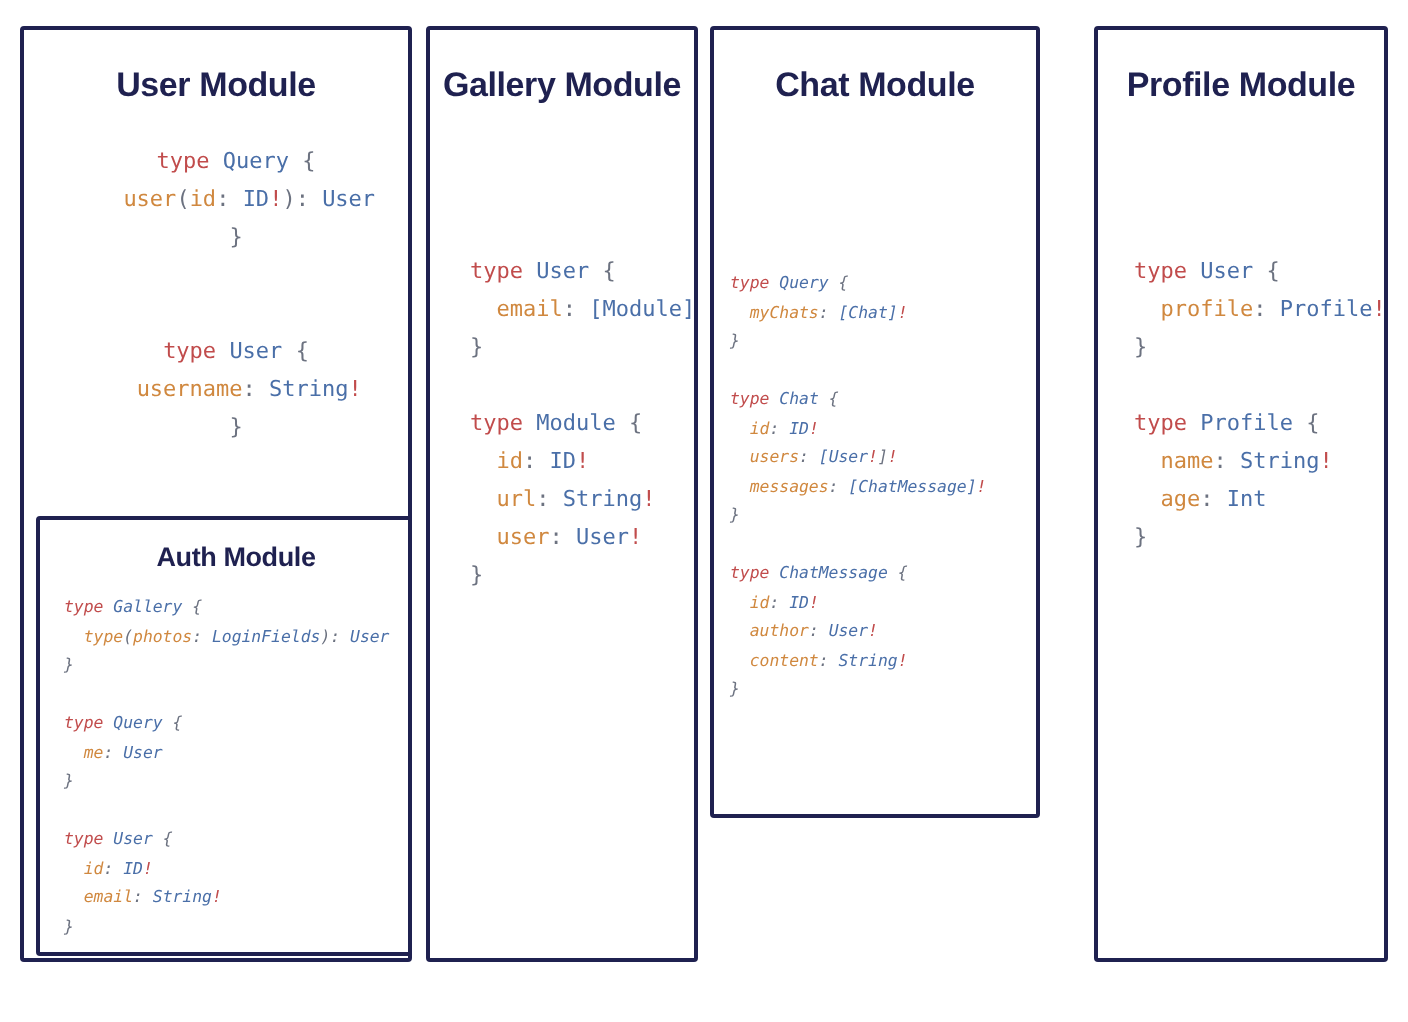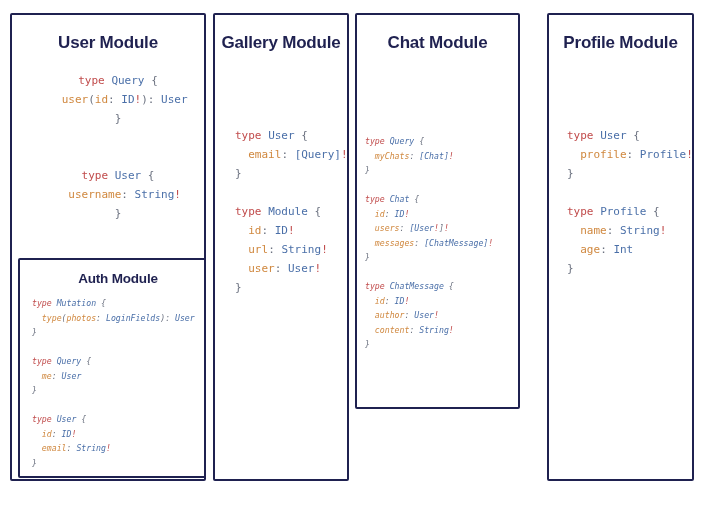--- a/index.html
+++ b/index.html
@@ -101,39 +101,39 @@
   <span class="tk-fld">user</span><span class="tk-pn">(</span><span class="tk-fld">id</span><span class="tk-pn">:</span> <span class="tk-type">ID</span><span class="tk-bang">!</span><span class="tk-pn">)</span><span class="tk-pn">:</span> <span class="tk-type">User</span>
 <span class="tk-pn">}</span>
 
 
 <span class="tk-kw">type</span> <span class="tk-type">User</span> <span class="tk-pn">{</span>
   <span class="tk-fld">username</span><span class="tk-pn">:</span> <span class="tk-type">String</span><span class="tk-bang">!</span>
 <span class="tk-pn">}</span></pre>
 
     <div class="module-card card-sub" id="card-auth">
       <div class="module-title">Auth Module</div>
-      <pre class="code-block code-sm" id="code-auth"><span class="tk-kw">type</span> <span class="tk-type">Mutation</span> <span class="tk-pn">{</span>
+      <pre class="code-block code-sm" id="code-auth"><span class="tk-kw">type</span> <span class="tk-type">Gallery</span> <span class="tk-pn">{</span>
   <span class="tk-fld">type</span><span class="tk-pn">(</span><span class="tk-fld">photos</span><span class="tk-pn">:</span> <span class="tk-type">LoginFields</span><span class="tk-pn">)</span><span class="tk-pn">:</span> <span class="tk-type">User</span>
 <span class="tk-pn">}</span>
 
 <span class="tk-kw">type</span> <span class="tk-type">Query</span> <span class="tk-pn">{</span>
   <span class="tk-fld">me</span><span class="tk-pn">:</span> <span class="tk-type">User</span>
 <span class="tk-pn">}</span>
 
 <span class="tk-kw">type</span> <span class="tk-type">User</span> <span class="tk-pn">{</span>
   <span class="tk-fld">id</span><span class="tk-pn">:</span> <span class="tk-type">ID</span><span class="tk-bang">!</span>
   <span class="tk-fld">email</span><span class="tk-pn">:</span> <span class="tk-type">String</span><span class="tk-bang">!</span>
 <span class="tk-pn">}</span></pre>
     </div>
   </div>
 
   <div class="module-card card-lg" id="card-gallery">
     <div class="module-title">Gallery Module</div>
     <pre class="code-block code-lg" id="code-gallery"><span class="tk-kw">type</span> <span class="tk-type">User</span> <span class="tk-pn">{</span>
-  <span class="tk-fld">email</span><span class="tk-pn">:</span> <span class="tk-type">[Query]</span><span class="tk-bang">!</span>
+  <span class="tk-fld">email</span><span class="tk-pn">:</span> <span class="tk-type">[Module]</span><span class="tk-bang">!</span>
 <span class="tk-pn">}</span>
 
 <span class="tk-kw">type</span> <span class="tk-type">Module</span> <span class="tk-pn">{</span>
   <span class="tk-fld">id</span><span class="tk-pn">:</span> <span class="tk-type">ID</span><span class="tk-bang">!</span>
   <span class="tk-fld">url</span><span class="tk-pn">:</span> <span class="tk-type">String</span><span class="tk-bang">!</span>
   <span class="tk-fld">user</span><span class="tk-pn">:</span> <span class="tk-type">User</span><span class="tk-bang">!</span>
 <span class="tk-pn">}</span></pre>
   </div>
 
   <div class="module-card card-lg" id="card-chat">

